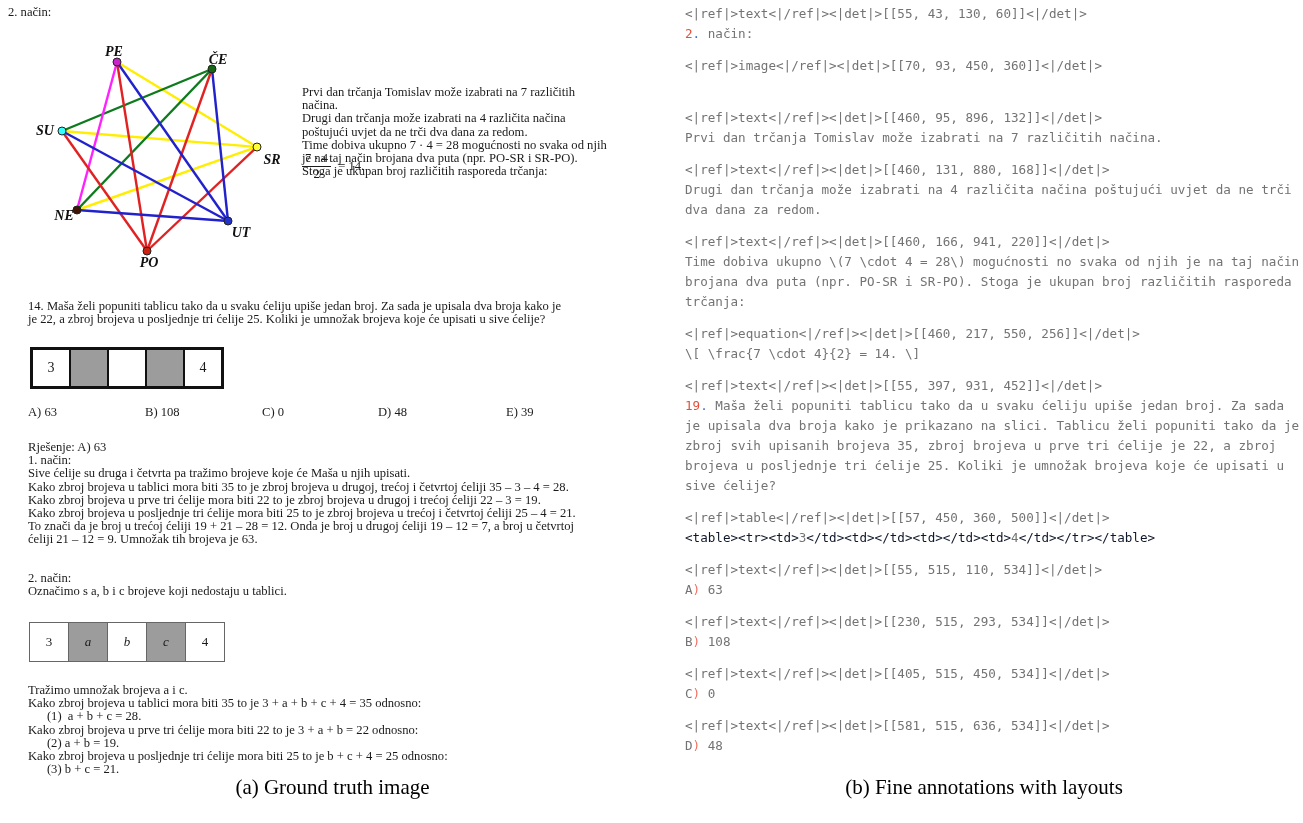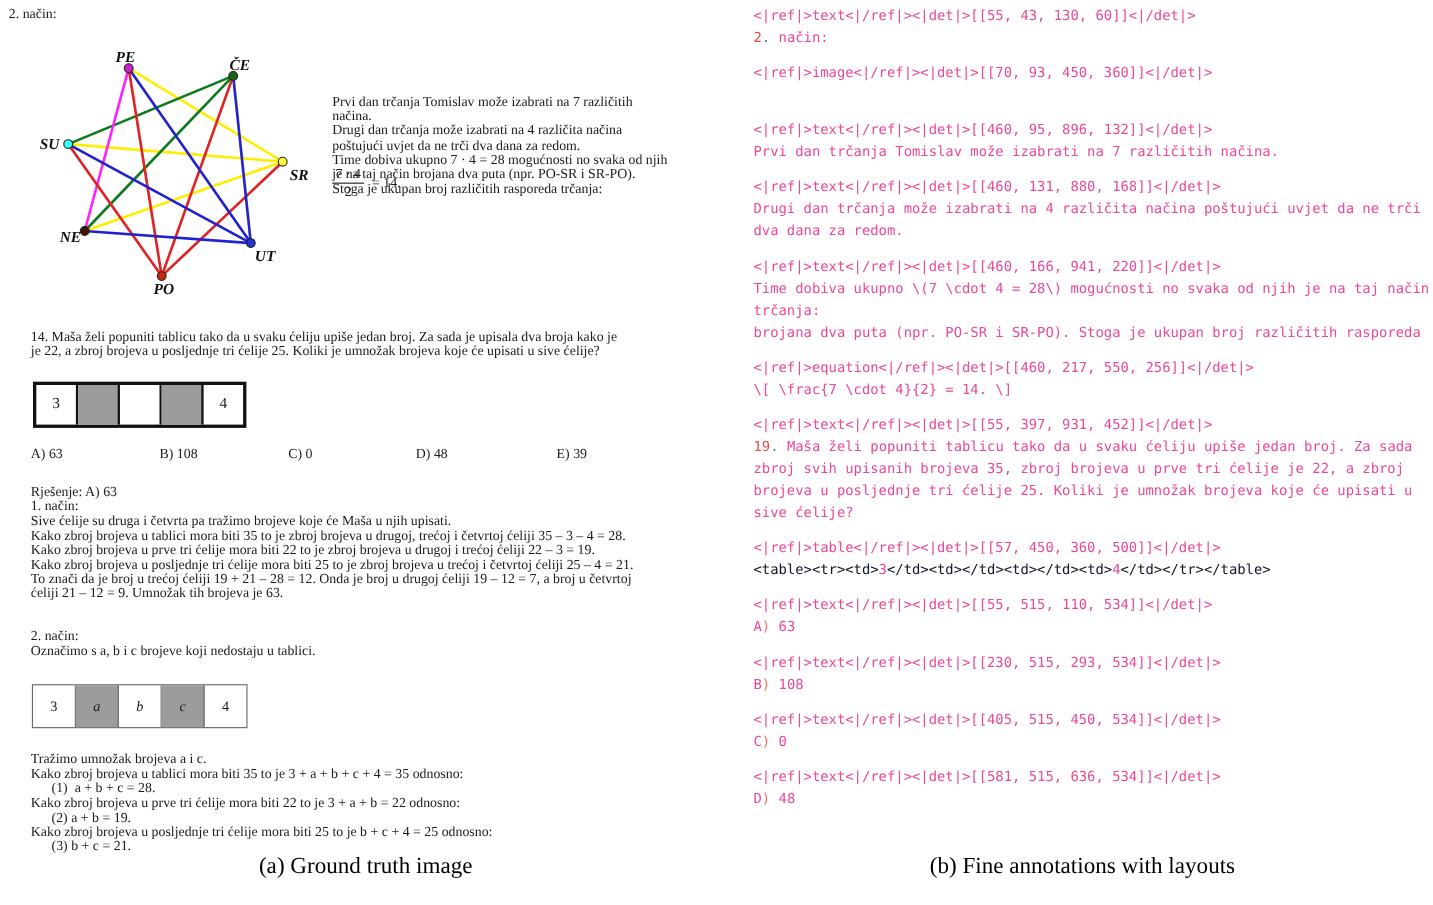--- a/index.html
+++ b/index.html
@@ -40,21 +40,21 @@
   #cap-a{left:0;width:665px;}
   #cap-b{left:665px;width:638px;}
   
   .node-label{font-family:"Liberation Serif",serif;font-weight:bold;font-style:italic;
       font-size:14px;fill:#111;text-anchor:middle;}
   
   #b-code{position:absolute;left:20px;top:4px;
       font-family:"DejaVu Sans Mono",monospace;font-size:12.6px;line-height:20px;color:#111;}
   .b-block{margin-bottom:12px;}
   .bline{white-space:pre;}
-  .seg-plain{color:#ec4899;}
+  .seg-plain{color:#737373;}
   .seg-num{color:#e0503c;}
   .seg-dot{color:#4472c4;}
   .seg-paren{color:#ef7060;}
   .seg-tag{color:#0f172a;}
 </style>
 </head>
 <body>
 
 <div id="panel-a" class="panel">
   <div id="a-header" class="abs aline">2. način:</div>
@@ -181,30 +181,31 @@
         <div class="bline"><span class="seg-plain">Prvi dan trčanja Tomislav može izabrati na 7 različitih načina.</span></div>
       </div>
       <div class="b-block">
         <div class="bline seg-plain">&lt;|ref|&gt;text&lt;|/ref|&gt;&lt;|det|&gt;[[460, 131, 880, 168]]&lt;|/det|&gt;</div>
         <div class="bline"><span class="seg-plain">Drugi dan trčanja može izabrati na 4 različita načina poštujući uvjet da ne trči</span></div>
         <div class="bline"><span class="seg-plain">dva dana za redom.</span></div>
       </div>
       <div class="b-block">
         <div class="bline seg-plain">&lt;|ref|&gt;text&lt;|/ref|&gt;&lt;|det|&gt;[[460, 166, 941, 220]]&lt;|/det|&gt;</div>
         <div class="bline"><span class="seg-plain">Time dobiva ukupno \(7 \cdot 4 = 28\) mogućnosti no svaka od njih je na taj način</span></div>
+        <div class="bline"><span class="seg-plain">brojana dva puta (npr. PO-SR i SR-PO). Stoga je ukupan broj različitih rasporeda</span></div>
         <div class="bline"><span class="seg-plain">trčanja:</span></div>
-        <div class="bline"><span class="seg-plain">brojana dva puta (npr. PO-SR i SR-PO). Stoga je ukupan broj različitih rasporeda</span></div>
       </div>
       <div class="b-block">
         <div class="bline seg-plain">&lt;|ref|&gt;equation&lt;|/ref|&gt;&lt;|det|&gt;[[460, 217, 550, 256]]&lt;|/det|&gt;</div>
         <div class="bline"><span class="seg-plain">\[ \frac{7 \cdot 4}{2} = 14. \]</span></div>
       </div>
       <div class="b-block">
         <div class="bline seg-plain">&lt;|ref|&gt;text&lt;|/ref|&gt;&lt;|det|&gt;[[55, 397, 931, 452]]&lt;|/det|&gt;</div>
         <div class="bline"><span class="seg-num">19</span><span class="seg-dot">.</span><span class="seg-plain"> Maša želi popuniti tablicu tako da u svaku ćeliju upiše jedan broj. Za sada</span></div>
+        <div class="bline"><span class="seg-plain">je upisala dva broja kako je prikazano na slici. Tablicu želi popuniti tako da je</span></div>
         <div class="bline"><span class="seg-plain">zbroj svih upisanih brojeva 35, zbroj brojeva u prve tri ćelije je 22, a zbroj</span></div>
         <div class="bline"><span class="seg-plain">brojeva u posljednje tri ćelije 25. Koliki je umnožak brojeva koje će upisati u</span></div>
         <div class="bline"><span class="seg-plain">sive ćelije?</span></div>
       </div>
       <div class="b-block">
         <div class="bline seg-plain">&lt;|ref|&gt;table&lt;|/ref|&gt;&lt;|det|&gt;[[57, 450, 360, 500]]&lt;|/det|&gt;</div>
         <div class="bline"><span class="seg-tag">&lt;table&gt;&lt;tr&gt;&lt;td&gt;</span><span class="seg-plain">3</span><span class="seg-tag">&lt;/td&gt;&lt;td&gt;&lt;/td&gt;&lt;td&gt;&lt;/td&gt;&lt;td&gt;</span><span class="seg-plain">4</span><span class="seg-tag">&lt;/td&gt;&lt;/tr&gt;&lt;/table&gt;</span></div>
       </div>
       <div class="b-block">
         <div class="bline seg-plain">&lt;|ref|&gt;text&lt;|/ref|&gt;&lt;|det|&gt;[[55, 515, 110, 534]]&lt;|/det|&gt;</div>

